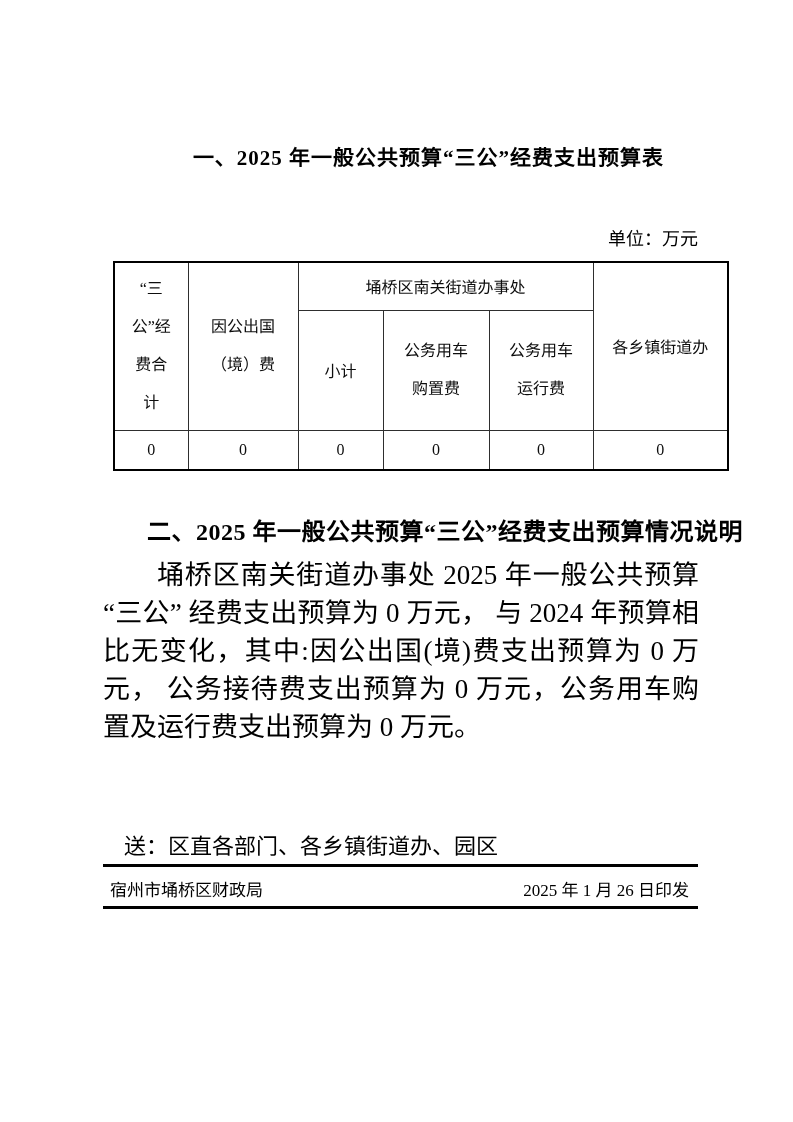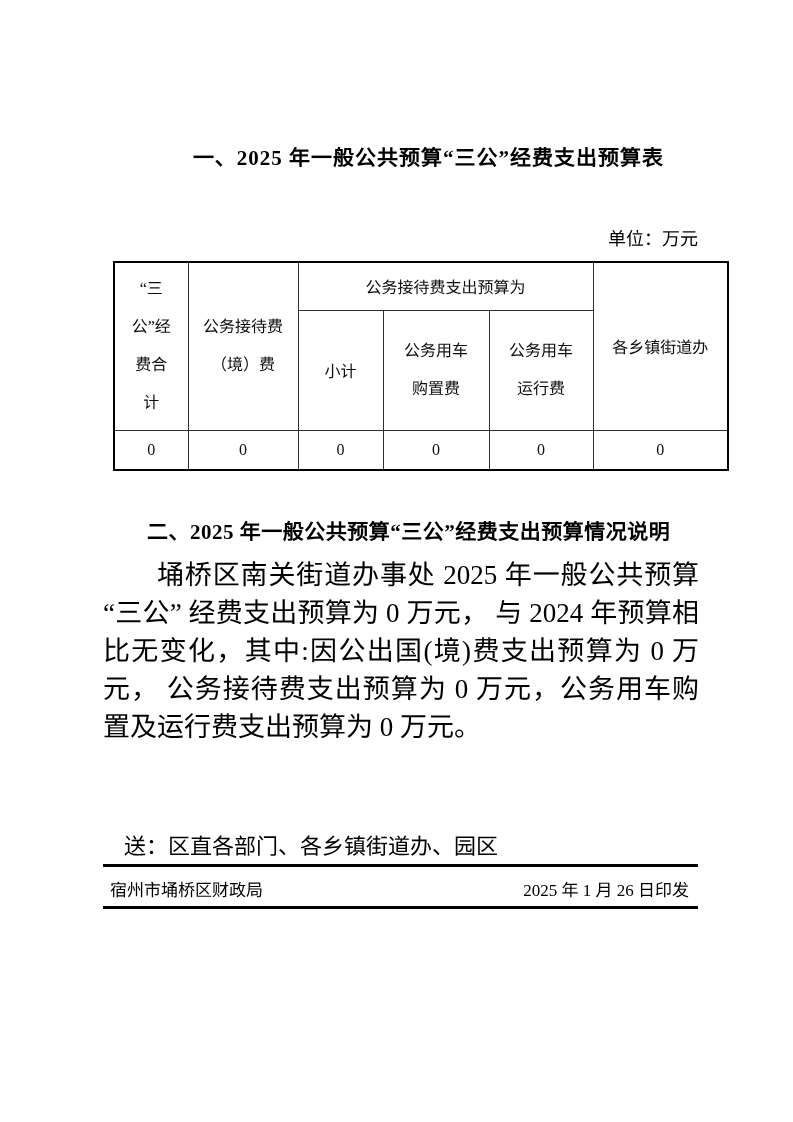--- a/index.html
+++ b/index.html
@@ -67,21 +67,21 @@
     line-height: 38px;
   }
   .data-row td {
     font-size: 17px;
   }
 
   .section2-title {
     position: absolute;
     top: 519px;
     left: 147px;
-    font-size: 21px;
+    font-size: 24px;
     font-weight: 700;
     line-height: 26px;
     letter-spacing: 0.5px;
   }
 
   .section2-paragraph {
     position: absolute;
     top: 556px;
     left: 103px;
     width: 596px;
@@ -147,23 +147,23 @@
       <col style="width:106px">
       <col style="width:104px">
       <col style="width:135px">
     </colgroup>
     <tbody>
       <tr class="hdr-row-1">
         <th rowspan="2" class="multiline">“三
 公”经
 费合
 计</th>
-        <th rowspan="2" class="multiline">公务接待费
+        <th rowspan="2" class="multiline">因公出国
 （境）费</th>
-        <th colspan="3">公务接待费支出预算为</th>
+        <th colspan="3">埇桥区南关街道办事处</th>
         <th rowspan="2">各乡镇街道办</th>
       </tr>
       <tr class="hdr-row-2">
         <th>小计</th>
         <th class="multiline">公务用车
 购置费</th>
         <th class="multiline">公务用车
 运行费</th>
       </tr>
       <tr class="data-row">

